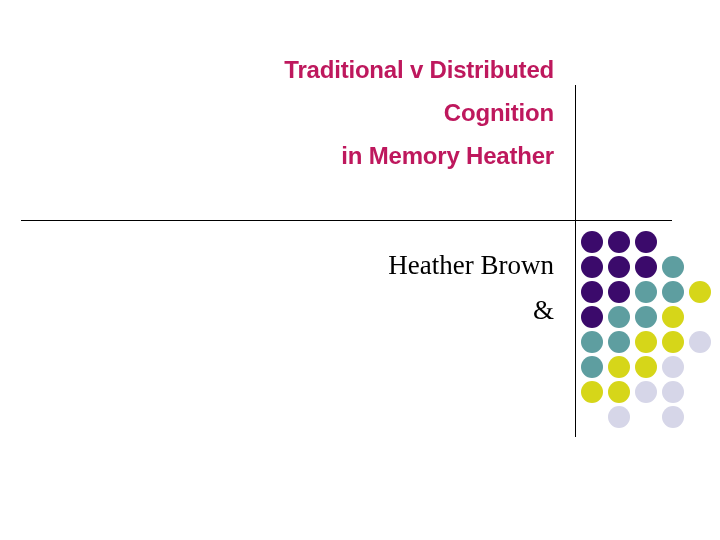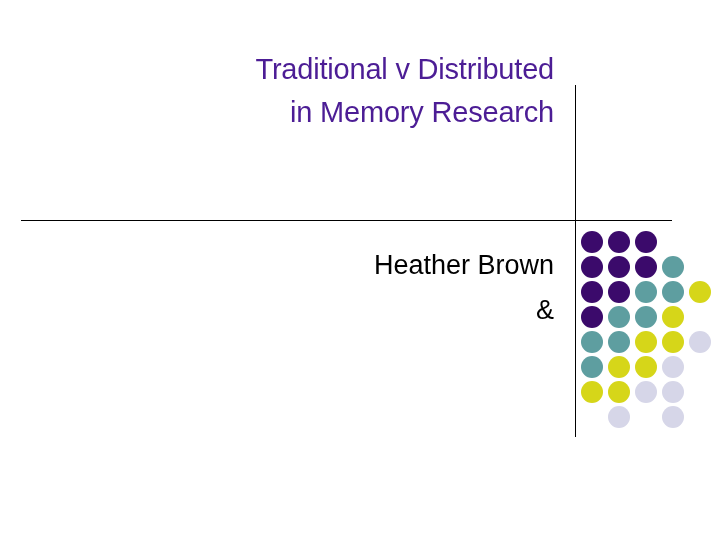--- a/index.html
+++ b/index.html
@@ -18,23 +18,23 @@
 
   
   #title-block {
     position: absolute;
     left: 20px;
     top: 48px;
     width: 534px;
     text-align: right;
   }
   .title-line {
-    color: #4c1d95;
-    font-weight: normal;
-    font-size: 29px;
+    color: #be185d;
+    font-weight: bold;
+    font-size: 24px;
     line-height: 43px;
     letter-spacing: -0.2px;
     white-space: nowrap;
   }
 
   
   #hrule {
     position: absolute;
     left: 21px;
     top: 220px;
@@ -51,20 +51,21 @@
     border-left: 1.6px solid #000000;
   }
 
   
   #subtitle-block {
     position: absolute;
     left: 20px;
     top: 243px;
     width: 534px;
     text-align: right;
+    font-family: Liberation Serif, serif;
   }
   .subtitle-line {
     color: #000000;
     font-weight: normal;
     font-size: 27px;
     line-height: 45px;
     white-space: nowrap;
   }
 
   
@@ -82,21 +83,22 @@
     border-radius: 50%;
   }
 </style>
 </head>
 <body>
 
 <div id="slide">
 
   <div id="title-block">
     <div class="title-line">Traditional v Distributed</div>
-    <div class="title-line">in Memory Research</div>
+    <div class="title-line">Cognition</div>
+    <div class="title-line">in Memory Heather</div>
   </div>
 
   <div id="hrule"></div>
   <div id="vrule"></div>
 
   <div id="subtitle-block">
     <div class="subtitle-line">Heather Brown</div>
     <div class="subtitle-line">&amp;</div>
   </div>
 

